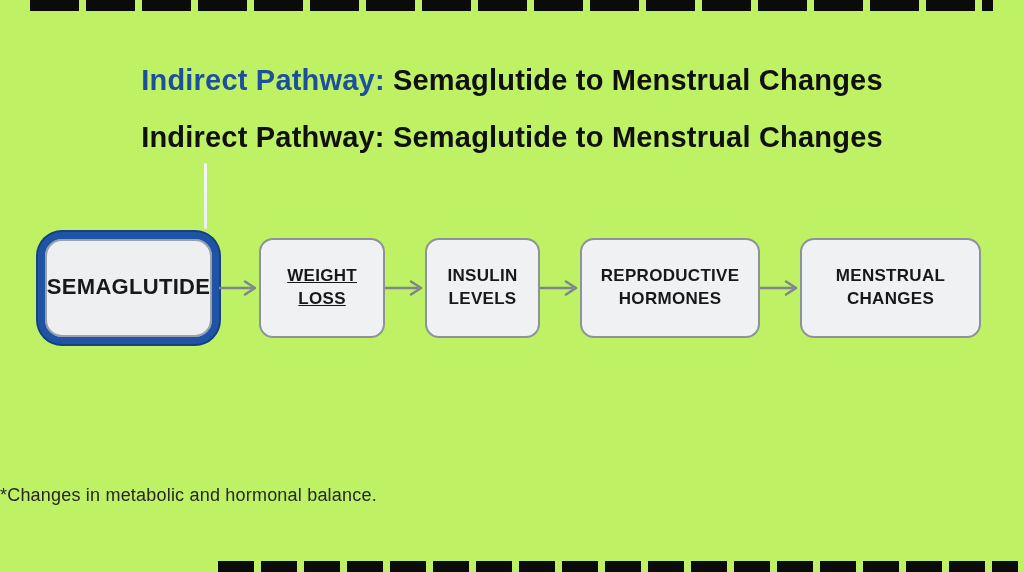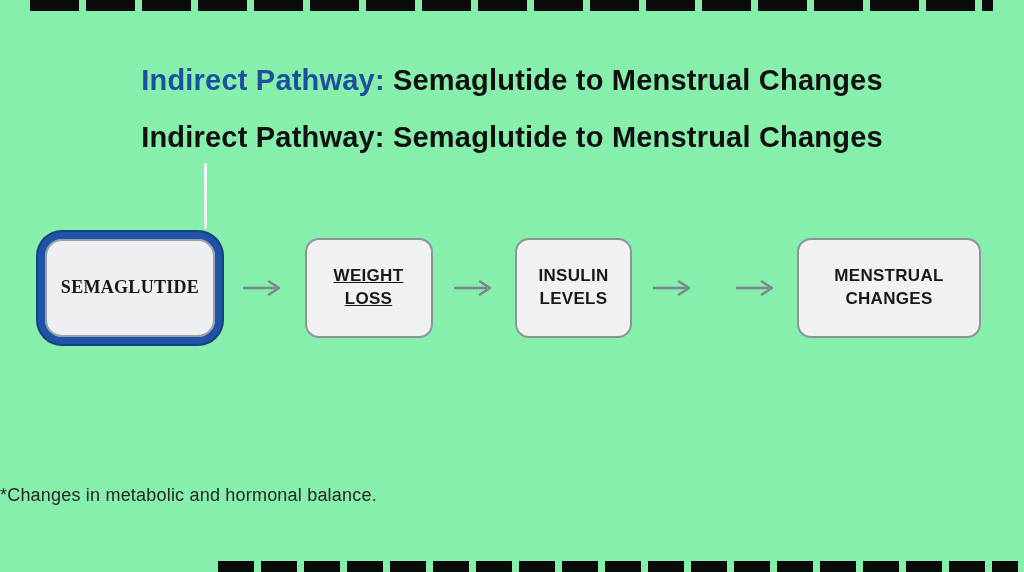--- a/index.html
+++ b/index.html
@@ -1,19 +1,19 @@
 <!DOCTYPE html>
 <html><head>
 <meta charset="utf-8">
 <style>
   html,body { margin:0; padding:0; }
   .stage {
     position:relative;
     width:1024px; height:572px;
-    background:#86efac;
+    background:#bef264;
     overflow:hidden;
     font-family:"Liberation Sans", sans-serif;
   }
 
   
   .top-bar {
     position:absolute; top:0; left:30px; width:963px; height:11px;
     background:repeating-linear-gradient(90deg,#0b0b0b 0 49px, rgba(0,0,0,0) 49px 56px);
   }
   .bottom-bar {
@@ -64,22 +64,21 @@
   .node-2 { width:128px;text-decoration:underline; }
   .node-3 { width:117px; }
   .node-4 { width:183px; }
   .node-5 { width:184px; }
   .node.emphasized {
     height:112px;
     border:7px solid #1e53a6;
     border-radius:24px;
     background:#edeff1;
     box-shadow:0 0 0 2px #16407f, inset 0 0 0 2px #9aa1a9;
-    font-size:18px;
-    font-family:Liberation Serif, serif;
+    font-size:22px;
   }
 
   .arrow { flex:1; display:flex; align-items:center; justify-content:center; height:100px; }
 
   .footnote {
     position:absolute; top:485px; left:0; right:0;
     font-size:18px;
     color:#262626;
     letter-spacing:0.2px;
   }
@@ -130,20 +129,24 @@
 LEVELS</span>
     </div>
 
     <div class="arrow">
       <svg width="40" height="18" viewBox="0 0 40 18">
         <path d="M0 9 H33" stroke="#7e858d" stroke-width="2.5" fill="none"></path>
         <path d="M26 2.5 L36 9 L26 15.5" stroke="#7e858d" stroke-width="2.5" fill="none" stroke-linecap="round" stroke-linejoin="round"></path>
       </svg>
     </div>
 
+    <div class="node node-4">
+      <span>REPRODUCTIVE
+HORMONES</span>
+    </div>
 
     <div class="arrow">
       <svg width="40" height="18" viewBox="0 0 40 18">
         <path d="M0 9 H33" stroke="#7e858d" stroke-width="2.5" fill="none"></path>
         <path d="M26 2.5 L36 9 L26 15.5" stroke="#7e858d" stroke-width="2.5" fill="none" stroke-linecap="round" stroke-linejoin="round"></path>
       </svg>
     </div>
 
     <div class="node node-5">
       <span>MENSTRUAL

